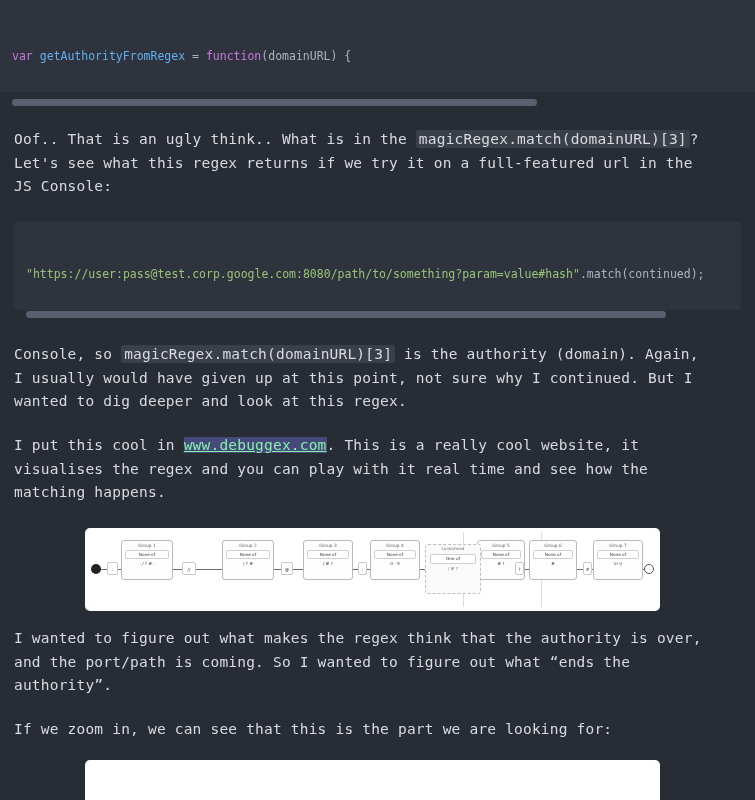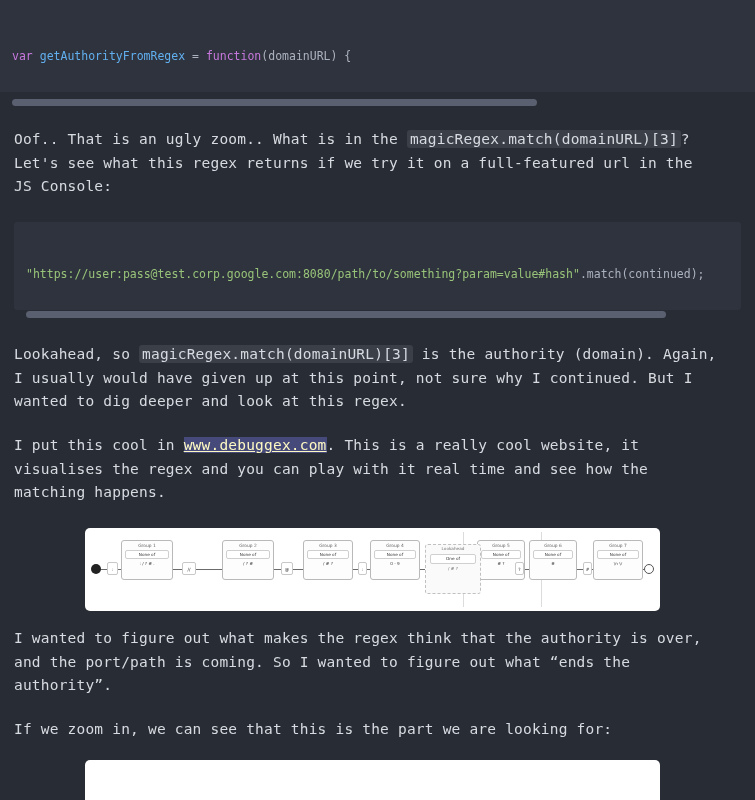--- a/index.html
+++ b/index.html
@@ -70,21 +70,21 @@
   }
   .inline-code {
     background: #3a3f48;
     border-radius: 3px;
     padding: 1px 3px;
     font-family: "DejaVu Sans Mono", monospace;
     font-size: 14.5px;
     color: #d7dae0;
   }
   a.link {
-    color: #fef9c3;
+    color: #86efac;
     background: #454a7a;
     text-decoration: underline;
   }
 
   
   .diagram {
     margin: 0 auto;
     width: 575px;
     height: 83px;
     background: #ffffff;
@@ -204,35 +204,35 @@
 
   <div class="codeblock top" style="position:absolute;top:0;left:0;width:755px;">
     <div><span class="kw">var </span><span class="fn">getAuthorityFromRegex </span><span class="pl">= </span><span class="kw">function</span><span class="pl">(domainURL) {</span></div>
     
     
     
   </div>
   <div class="scrollbar" style="top:99px;width:525px;"></div>
 
   <div class="wrap" style="position:absolute;top:128px;left:0;width:755px;">
-    <div class="para"><span>Oof.. That is an ugly zoom.. What is in the </span><span class="inline-code">magicRegex.match(domainURL)[3]</span><span>?
+    <div class="para"><span>Oof.. That is an ugly think.. What is in the </span><span class="inline-code">magicRegex.match(domainURL)[3]</span><span>?
 Let's see what this regex returns if we try it on a full-featured url in the
 JS Console:</span></div>
   </div>
 
   <div class="codeblock" style="position:absolute;top:222px;left:14px;width:727px;height:88px;box-sizing:border-box;">
     <div><span class="str">"https://user:pass@test.corp.google.com:8080/path/to/something?param=value#hash"</span><span class="pl">.match(continued);</span></div>
     
     
     
   </div>
   <div class="scrollbar" style="top:311px;left:26px;width:640px;"></div>
 
   <div class="wrap" style="position:absolute;top:343px;left:0;width:755px;">
-    <div class="para"><span>Lookahead, so </span><span class="inline-code">magicRegex.match(domainURL)[3]</span><span> is the authority (domain). Again,
+    <div class="para"><span>Console, so </span><span class="inline-code">magicRegex.match(domainURL)[3]</span><span> is the authority (domain). Again,
 I usually would have given up at this point, not sure why I continued. But I
 wanted to dig deeper and look at this regex.</span></div>
   </div>
 
   <div class="wrap" style="position:absolute;top:434px;left:0;width:755px;">
     <div class="para"><span>I put this cool in </span><a class="link" href="#">www.debuggex.com</a><span>. This is a really cool website, it
 visualises the regex and you can play with it real time and see how the
 matching happens.</span></div>
   </div>
 

